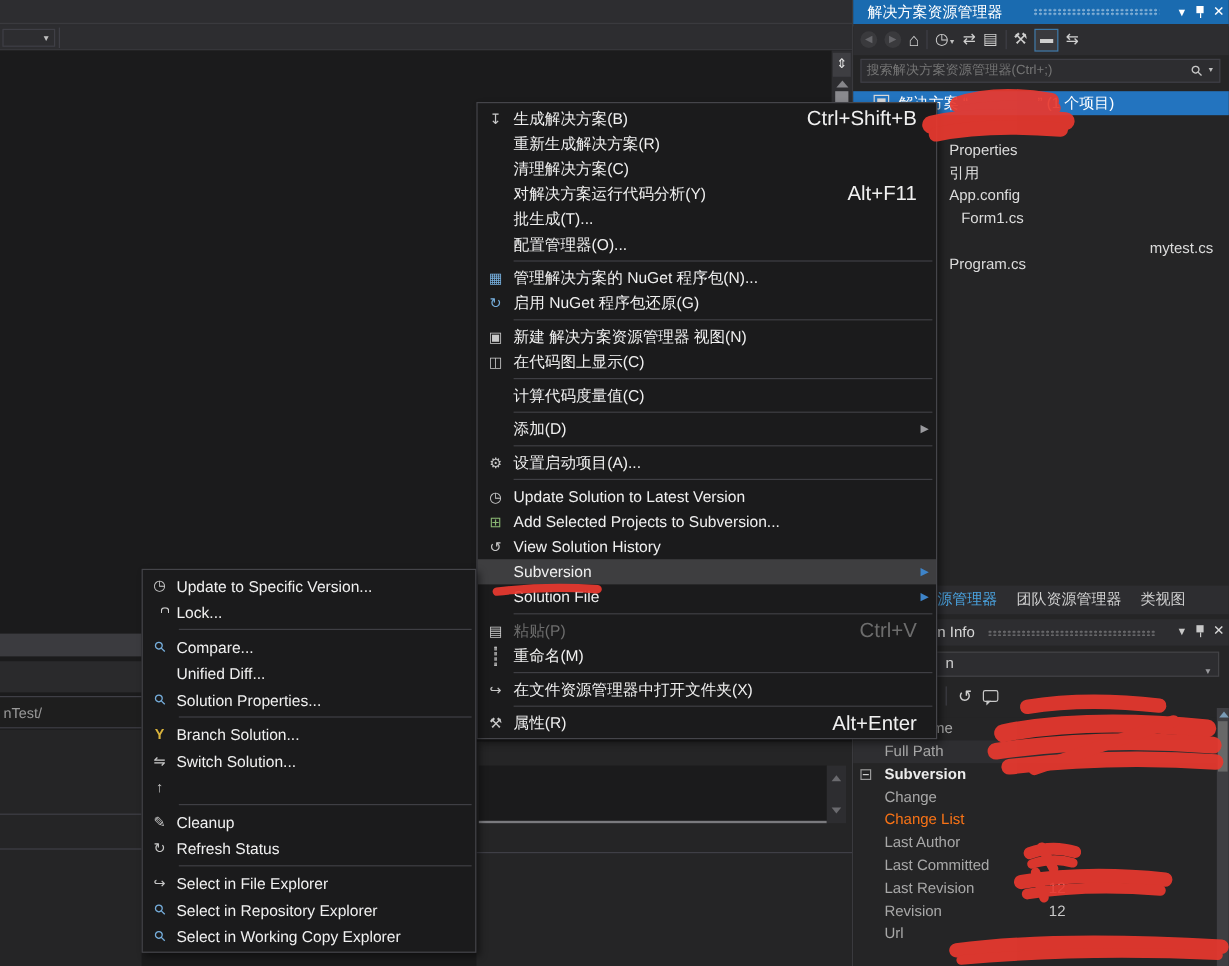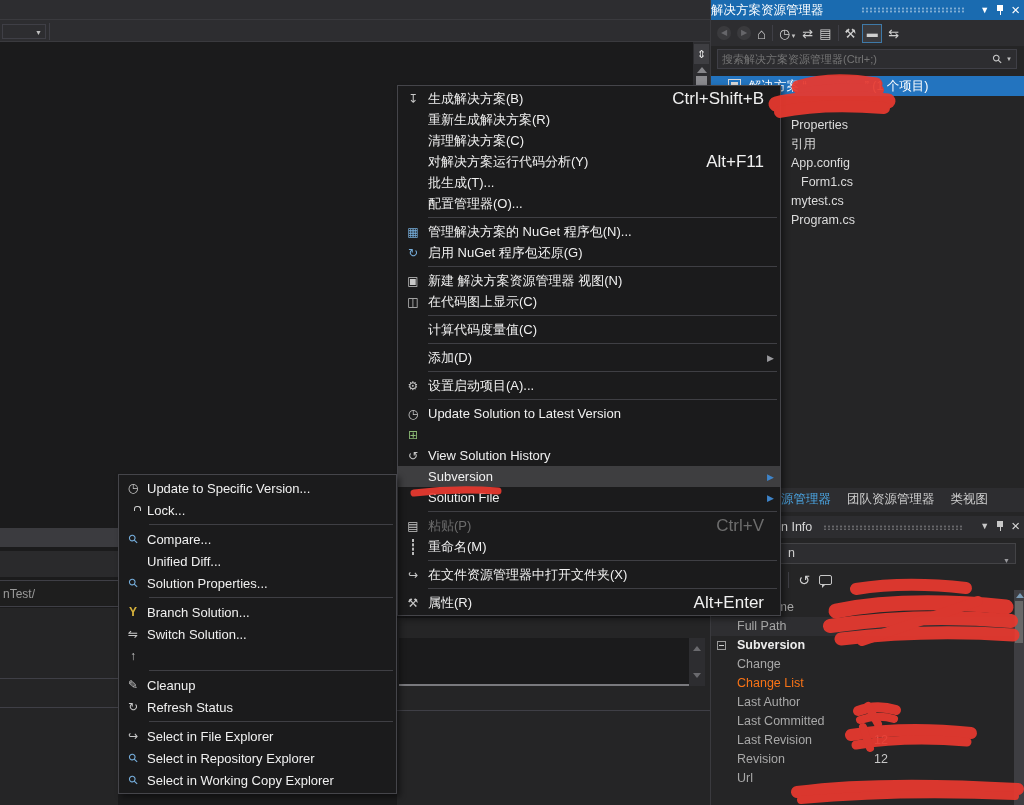--- a/index.html
+++ b/index.html
@@ -34,21 +34,21 @@
   #frag-ts      { left:689px; top:638px; width:16px; height:48px; background:#2D2D30; }
   #frag-ts .a1,#frag-ts .a2 { position:absolute; left:4px; width:0; height:0; border-left:4px solid transparent; border-right:4px solid transparent; }
   #frag-ts .a1 { top:8px;  border-bottom:5px solid #6A6A6E; }
   #frag-ts .a2 { bottom:8px; border-top:5px solid #6A6A6E; }
   #frag-cline { left:397px; top:710px; width:318px; height:1px; background:#3F3F46; }
 
   #v-sep { left:710px; top:0; width:1px; height:805px; background:#3A3A3E; }
 
   
   #se-panel { left:711px; top:0; width:313px; height:512px; background:#252526; }
-  #se-title { left:711px; top:0; width:313px; height:22px; background:#1A6BB0; color:#FFFFFF; font-size:12.5px; line-height:20px; padding-left:0; }
+  #se-title { left:711px; top:0; width:313px; height:22px; background:#1A6BB0; color:#FFFFFF; font-size:12.5px; line-height:20px; padding-left:12px; }
   #se-grip  { position:absolute; left:150px; top:7px; width:105px; height:6px;
               background-image:radial-gradient(circle, rgba(255,255,255,.45) 1px, transparent 1.2px); background-size:4px 3px; }
   .cap-btns { position:absolute; top:0; right:4px; height:20px; display:flex; align-items:center; gap:7px; }
   .cap-btns .g { color:#FFFFFF; font-size:9px; }
   .x-glyph { color:#FFFFFF; font-size:15px; line-height:14px; }
   .icon-pin { position:relative; width:8px; height:12px; }
   .icon-pin::before { content:""; position:absolute; left:1px; top:1px; width:6px; height:6px; background:#FFFFFF; }
   .icon-pin::after  { content:""; position:absolute; left:3.5px; top:7px; width:1.5px; height:4px; background:#FFFFFF; }
   .icon-pin.gray::before,.icon-pin.gray::after { background:#C8C8C8; }
 
@@ -191,21 +191,21 @@
 <div id="se-tree" class="abs">
   <div id="sol-row">
     <span id="sol-icon"></span>
     <span id="sol-label"><span>解决方案 “</span><span style="display:inline-block;width:58px"></span><span>” (1 个项目)</span></span>
   </div>
   <div id="tree-items">
       <div class="tree-item" style="top: 44px;">Properties</div>
       <div class="tree-item" style="top: 63px;">引用</div>
       <div class="tree-item" style="top: 82px;">App.config</div>
       <div class="tree-item" style="top: 101px; margin-left: 10px;">Form1.cs</div>
-      <div class="tree-item" style="top: 120px;">mytest.cs</div>
+      <div class="tree-item" style="top: 126px; text-align: right;">mytest.cs</div>
       <div class="tree-item" style="top: 139px;">Program.cs</div>
     </div>
 </div>
 <div id="se-tabs" class="abs">
     <div class="se-tab active">源管理器</div>
     <div class="se-tab">团队资源管理器</div>
     <div class="se-tab">类视图</div>
   </div>
 
 <div id="info-panel" class="abs"></div>
@@ -336,20 +336,21 @@
       <span class="mi-icon"><span>⚙</span></span>
       <span class="mi-label">设置启动项目(A)...</span>
     </div>
     <div class="menu-sep"></div>
     <div class="menu-item">
       <span class="mi-icon"><span>◷</span></span>
       <span class="mi-label">Update Solution to Latest Version</span>
     </div>
     <div class="menu-item">
       <span class="mi-icon ic-green"><span>⊞</span></span>
+      <span class="mi-label">Add Selected Projects to Subversion...</span>
     </div>
     <div class="menu-item">
       <span class="mi-icon"><span>↺</span></span>
       <span class="mi-label">View Solution History</span>
     </div>
     <div class="menu-item hl">
       <span class="mi-icon"></span>
       <span class="mi-label">Subversion</span>
       <span class="mi-arrow blue">▶</span>
     </div>

